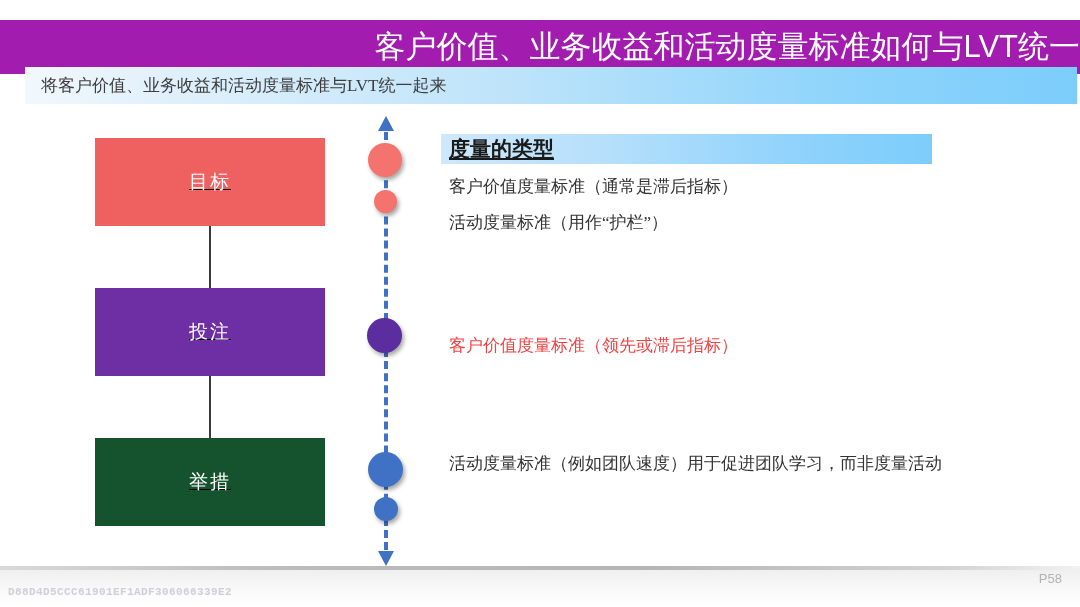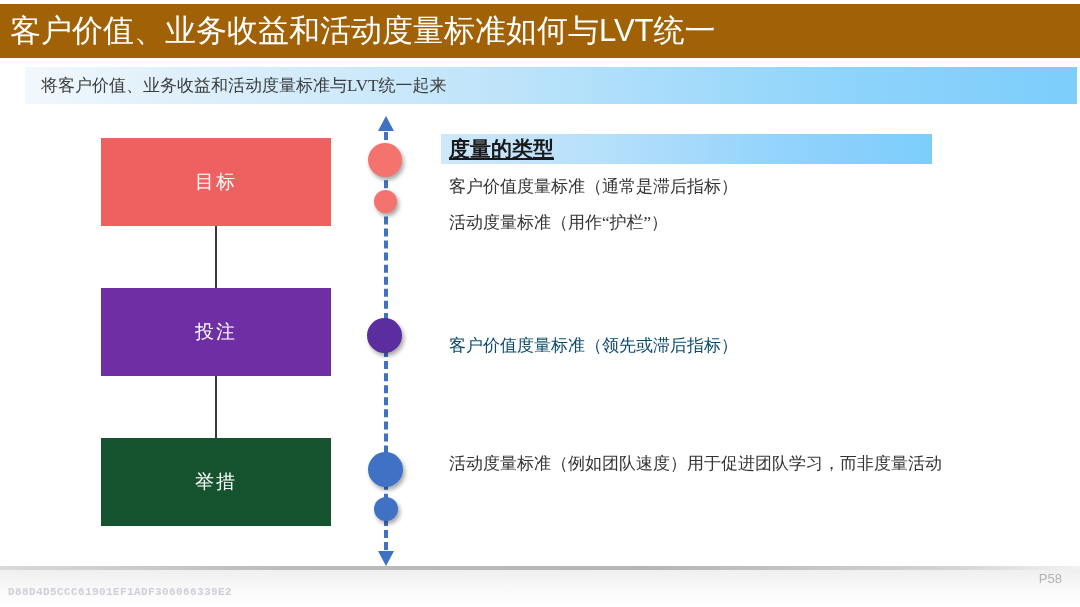--- a/index.html
+++ b/index.html
@@ -13,26 +13,27 @@
     position: relative;
     overflow: hidden;
     font-family: "Liberation Serif", "DejaVu Serif", serif;
     background: #ffffff;
   }
 
   
   .title-band {
     position: absolute;
     left: 0;
-    top: 4px;
+    top: 20px;
     width: 1080px;
     height: 54px;
-    background: #a16207;
-    display: flex;
-    align-items: center;
+    background: #a21caf;
+    display: flex;
+    align-items: center;
+    justify-content: flex-end;
   }
   .title-text {
     color: #ffffff;
     font-size: 31px;
     font-weight: 400;
     letter-spacing: 0px;
     padding-left: 10px;
     font-family: "Liberation Sans", "DejaVu Sans", sans-serif;
     white-space: nowrap;
   }
@@ -51,23 +52,24 @@
   .subtitle-text {
     font-size: 17px;
     color: #3d3d3d;
     padding-left: 16px;
     white-space: nowrap;
   }
 
   
   .stack {
     position: absolute;
-    left: 101px;
+    left: 95px;
     top: 138px;
     width: 230px;
+    text-decoration: underline;
   }
   .node-box {
     position: relative;
     width: 230px;
     height: 88px;
     display: flex;
     align-items: center;
     justify-content: center;
     box-sizing: border-box;
   }
@@ -180,21 +182,21 @@
     margin-top: 11px;
     line-height: 1.45;
     white-space: nowrap;
   }
   .body-line.wrap {
     white-space: normal;
     width: 530px;
   }
   .plain-line {
     font-size: 17px;
-    color: #0c4a6e;
+    color: #ef4444;
     padding-left: 8px;
     white-space: nowrap;
   }
 
   
   .footer-rule {
     position: absolute;
     left: 0;
     top: 566px;
     width: 1080px;

